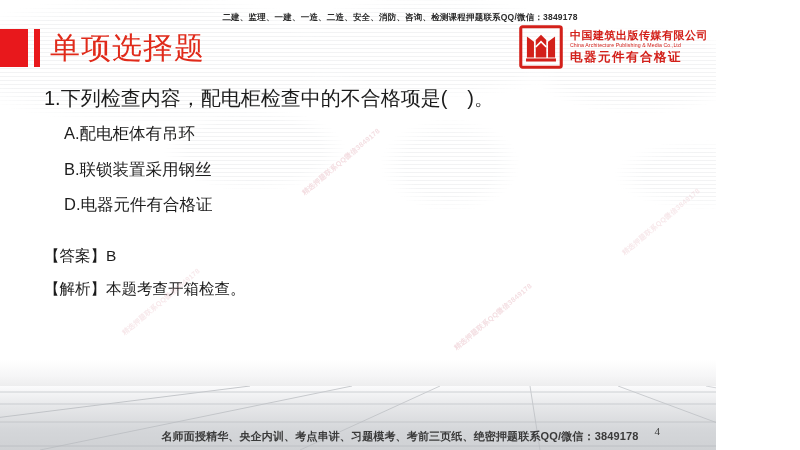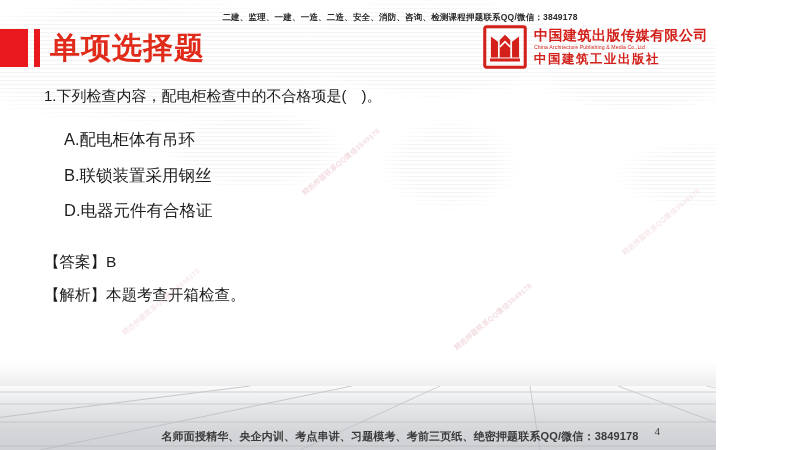--- a/index.html
+++ b/index.html
@@ -76,21 +76,21 @@
   }
   .title-bar {
     width: 6px;
     height: 38px;
     background: #e8181c;
     margin-left: 6px;
   }
   .title-text {
     margin-left: 10px;
     font-size: 30px;
-    font-weight: bold;
+    font-weight: normal;
     color: #e02a1a;
     letter-spacing: 1px;
     line-height: 1;
     white-space: nowrap;
   }
 
   
   .logo-wrap {
     position: absolute;
     right: 8px;
@@ -103,21 +103,21 @@
     height: 44px;
     flex: 0 0 auto;
   }
   .logo-text {
     margin-left: 7px;
     display: flex;
     flex-direction: column;
     justify-content: center;
   }
   .logo-cn {
-    font-size: 14px;
+    font-size: 11px;
     font-weight: bold;
     color: #d3201a;
     letter-spacing: 0.5px;
     white-space: nowrap;
     line-height: 1.25;
     font-family: Liberation Serif, serif;
   }
   .logo-en {
     font-size: 5.2px;
     color: #d3201a;
@@ -137,23 +137,23 @@
 
   
   .content {
     position: absolute;
     left: 44px;
     top: 88px;
     width: 700px;
     color: #1c1c1c;
   }
   .q-line {
-    font-size: 15px;
-    line-height: 1;
-    margin-bottom: 28px;
+    font-size: 20px;
+    line-height: 1;
+    margin-bottom: 17px;
     white-space: pre;
   }
   .opt-line {
     font-size: 16.5px;
     line-height: 1;
     margin-bottom: 19px;
     white-space: pre;
     margin-left: 20px;
   }
   .spacer { height: 16px; }
@@ -245,21 +245,21 @@
       <rect x="4" y="4" width="92" height="92" rx="4" fill="none" stroke="#d3201a" stroke-width="7"></rect>
       <path d="M18 26 L18 74 L34 74 L34 38 Z" fill="#d3201a"></path>
       <path d="M82 26 L82 74 L66 74 L66 38 Z" fill="#d3201a"></path>
       <path d="M38 34 L50 22 L62 34 L62 74 L38 74 Z" fill="#d3201a"></path>
       <path d="M38 50 L50 38 L62 50" fill="none" stroke="#ffffff" stroke-width="4"></path>
       <rect x="16" y="76" width="68" height="7" fill="#d3201a"></rect>
     </svg>
     <div class="logo-text">
       <div class="logo-cn">中国建筑出版传媒有限公司</div>
       <div class="logo-en">China Architecture Publishing &amp; Media Co.,Ltd</div>
-      <div class="logo-press">中国建筑工业出版社</div>
+      <div class="logo-press">电器元件有合格证</div>
     </div>
   </div>
 
   <div class="content">
     <div class="q-line">1.下列检查内容，配电柜检查中的不合格项是(　)。</div>
     <div class="opt-line">A.配电柜体有吊环</div>
     <div class="opt-line">B.联锁装置采用钢丝</div>
     <div class="opt-line">D.电器元件有合格证</div>
     <div class="spacer"></div>
     <div class="ans-line">【答案】B</div>

